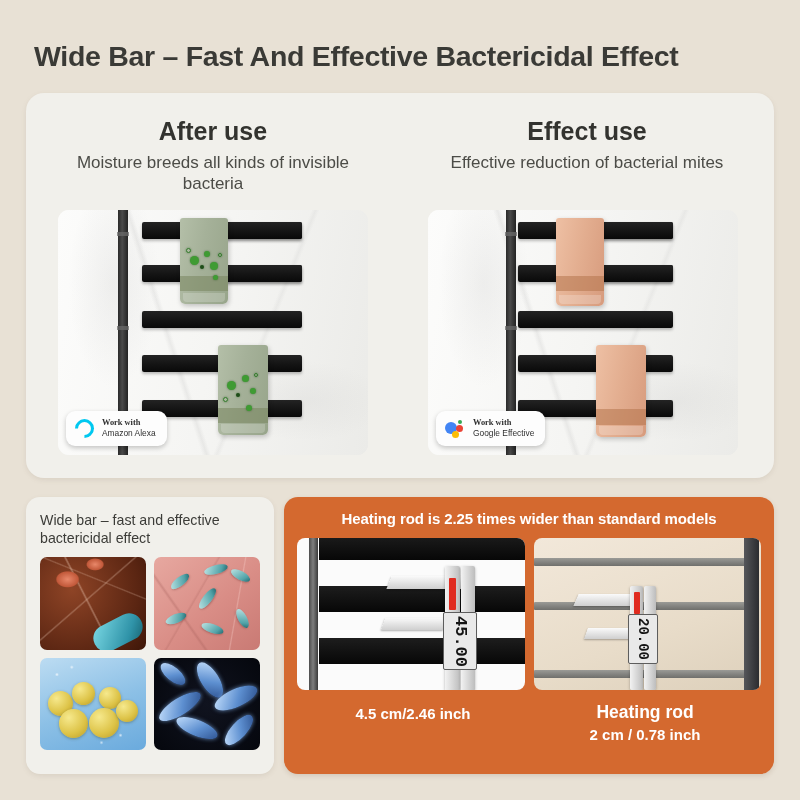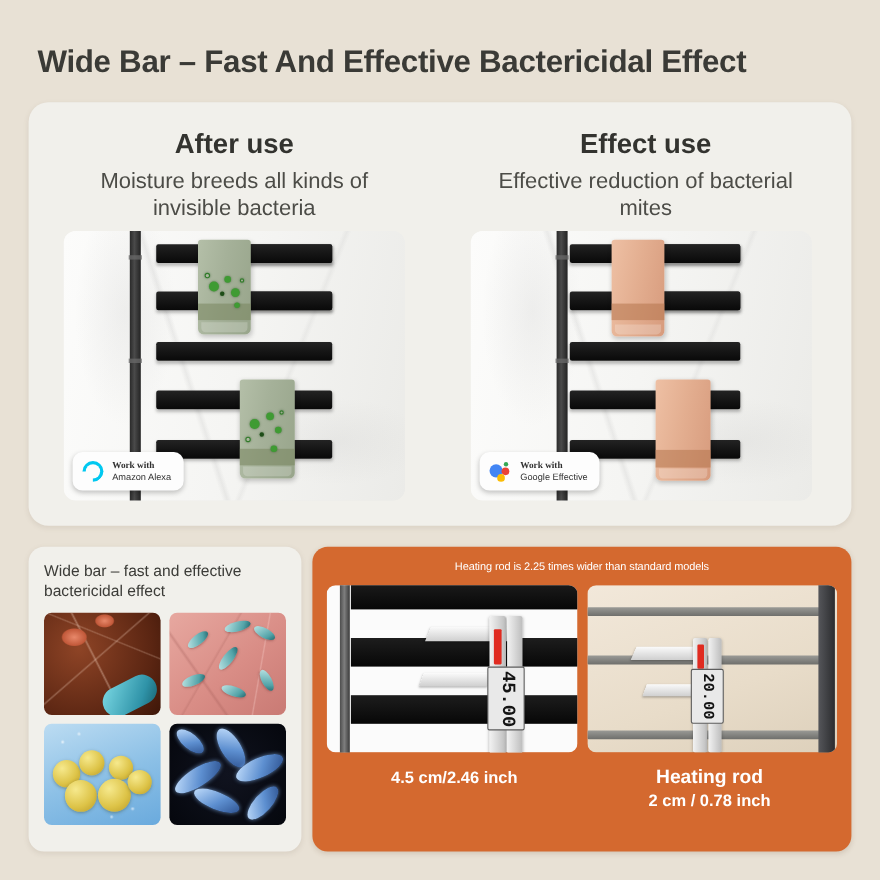--- a/index.html
+++ b/index.html
@@ -44,21 +44,21 @@
 
   .sec-title {
     text-align: center;
     font-size: 25px;
     font-weight: bold;
     color: #33332f;
     margin-top: 24px;
   }
   .sec-sub {
     text-align: center;
-    font-size: 20px;
+    font-size: 17px;
     line-height: 1.22;
     color: #4c4c47;
     margin-top: 7px;
     padding: 0 28px;
   }
 
   
   .photo {
     position: absolute;
     left: 32px;
@@ -265,22 +265,22 @@
     width: 490px;
     height: 277px;
     background: #d4692f;
     border-radius: 14px;
     box-shadow: 0 2px 5px rgba(120,90,60,0.18);
     padding: 13px 13px 0 13px;
   }
   .or-title {
     text-align: center;
     color: #fff;
-    font-size: 10px;
-    font-weight: 400;
+    font-size: 15px;
+    font-weight: 700;
     letter-spacing: -0.1px;
     white-space: nowrap;
   }
   .or-photos {
     margin-top: 11px;
     display: flex;
     gap: 9px;
     height: 152px;
   }
   .or-photo {

